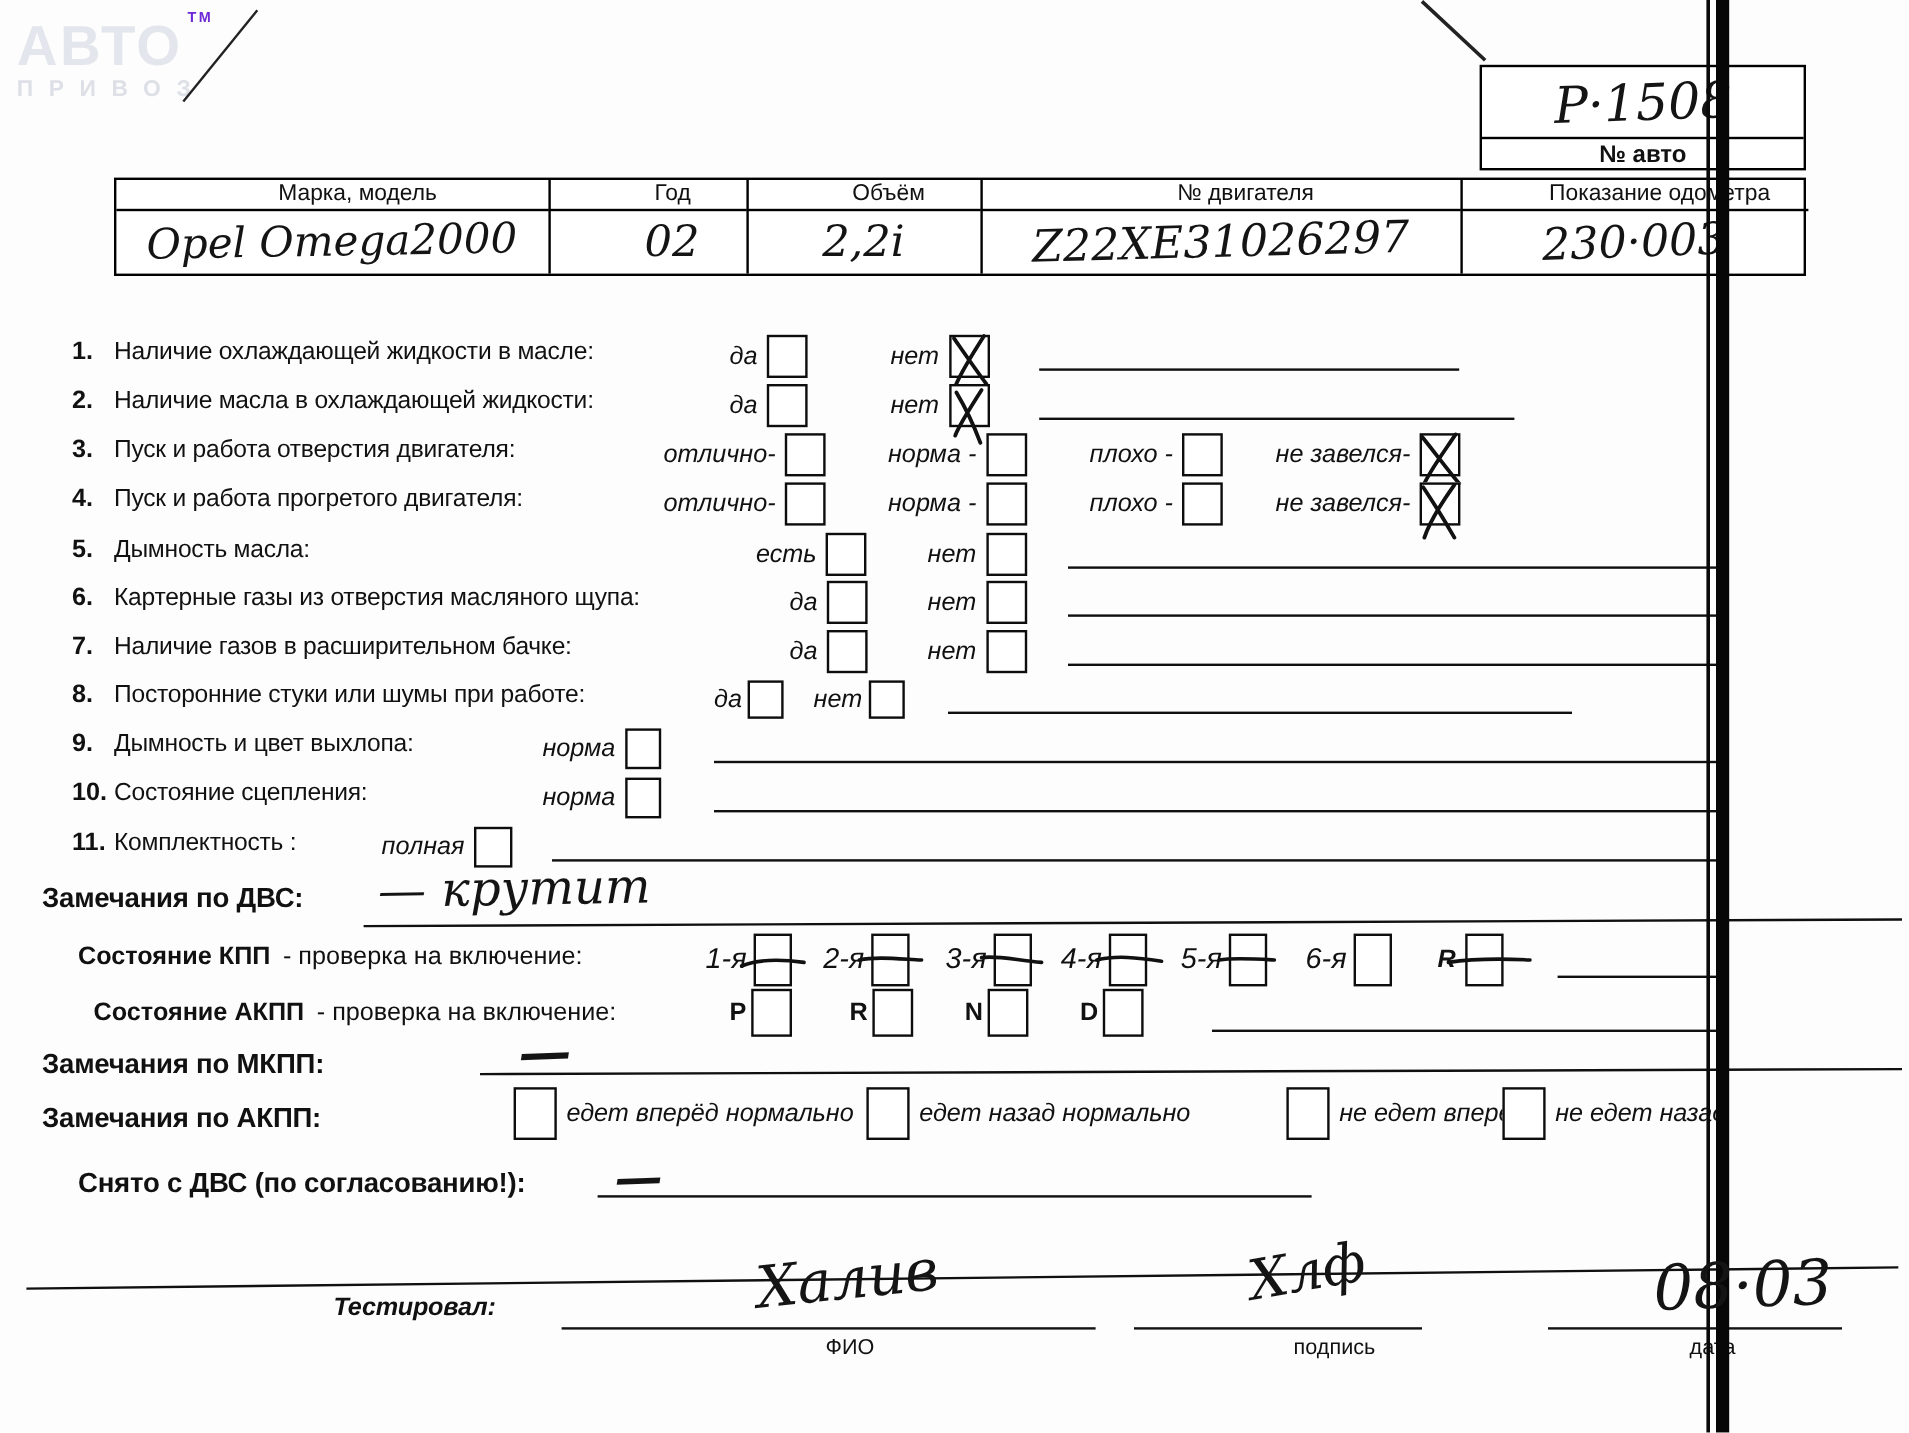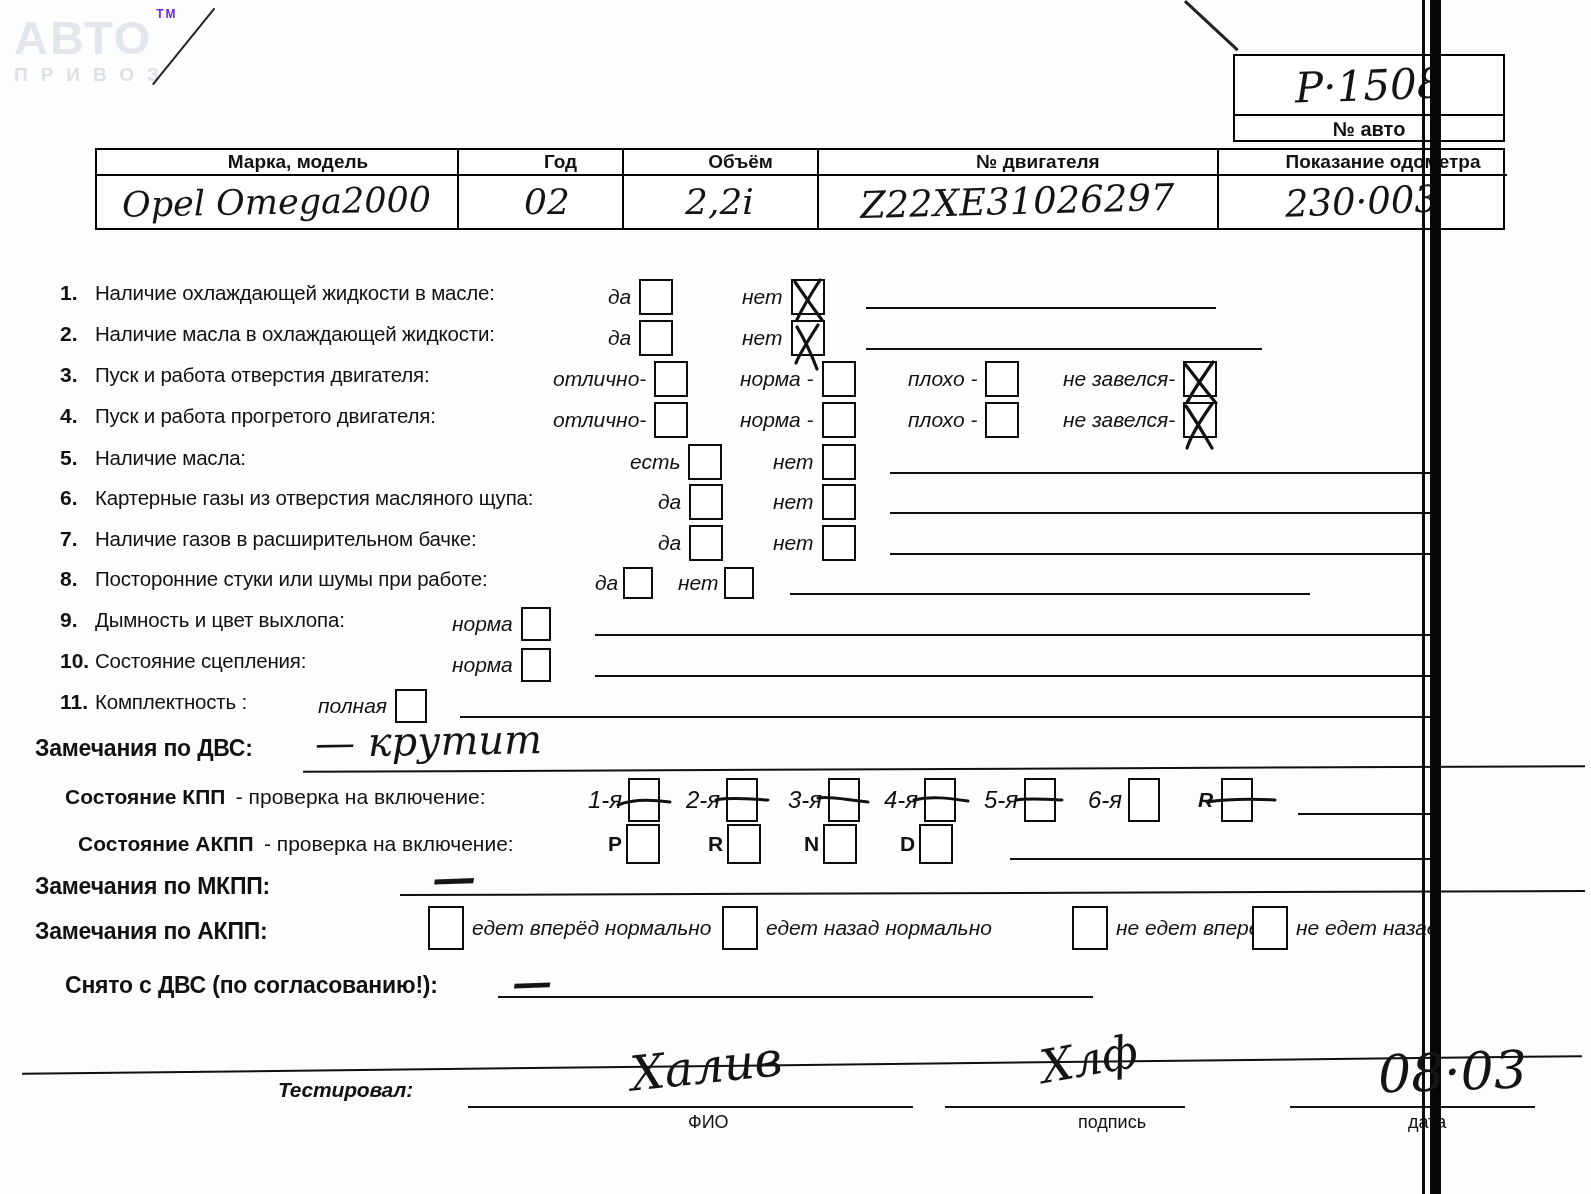--- a/index.html
+++ b/index.html
@@ -14,21 +14,21 @@
   .logo .l2{font-size:19px; letter-spacing:13px; color:#dde0e6; margin-top:3px; font-weight:bold;}
   
   .title{position:absolute; left:338px; top:80px; font-size:30px; font-weight:bold; letter-spacing:.5px;}
   
   .autobox{position:absolute; left:1233px; top:54px; width:272px; height:88px; border:2.5px solid #000; box-sizing:border-box; background:#fff;}
   .autobox .val{height:58px; border-bottom:2px solid #000; display:flex; align-items:center; justify-content:center;}
   .autobox .lab{height:26px; display:flex; align-items:center; justify-content:center; font-weight:bold; font-size:20px;}
   
   .vtable{position:absolute; left:95px; top:148px; width:1410px; height:82px; border:2.5px solid #000; box-sizing:border-box; background:#fff;}
   .vcell{position:absolute; box-sizing:border-box; display:flex; align-items:center; justify-content:center;}
-  .vhead{top:0; height:26px; border-bottom:2px solid #000; font-weight:bold; font-size:19px;padding-left:42px;}
+  .vhead{top:0; height:26px; border-bottom:2px solid #000; font-weight:normal; font-size:19px;padding-left:42px;}
   .vval{top:26px; height:51px; overflow:visible;}
   .vline{position:absolute; top:0; bottom:0; width:2px; background:#000;}
   
   .hand{font-family:"DejaVu Serif", serif; font-style:italic; color:#141414; white-space:nowrap;}
   
   .crow{position:absolute; left:0; width:1591px; height:42px;}
   .num{position:absolute; left:60px; top:5px; font-weight:bold; font-size:21px;}
   .q{position:absolute; left:95px; top:5px; font-size:20.5px; letter-spacing:-0.2px;}
   .opt{position:absolute; top:0; display:flex; align-items:center; gap:8px; height:42px;}
   .optlbl{font-style:italic; font-size:21px; font-family:"Liberation Sans", sans-serif;}
@@ -93,21 +93,21 @@
       </div>
     <div class="vcell vhead" style="left:720px; width:400px;">
         <span>№ двигателя</span>
       </div>
     <div class="vcell vhead" style="left:1120px; width:290px;">
         <span>Показание одометра</span>
       </div>
     <div class="vcell vval" style="left:0; width:360px;">
         <span class="hand" style="font-size:35px; transform:rotate(-1deg);">Opel Omega2000</span>
       </div>
-    <div class="vcell vval" style="left:360px; width:180px;text-align:right;">
+    <div class="vcell vval" style="left:373px; width:180px;text-align:right;">
         <span class="hand" style="font-size:36px;">02</span>
       </div>
     <div class="vcell vval" style="left:525px; width:195px;">
         <span class="hand" style="font-size:36px;">2,2i</span>
       </div>
     <div class="vcell vval" style="left:720px; width:400px;">
         <span class="hand" style="font-size:37px; transform:rotate(-1.5deg);">Z22XE31026297</span>
       </div>
     <div class="vcell vval" style="left:1120px; width:290px;">
         <span class="hand" style="font-size:37px; transform:rotate(-2deg);">230·003</span>
@@ -195,21 +195,21 @@
       <span class="cb" data-checked="true">
           <svg class="mark" style="left:-5px; top:-4px;" width="42" height="54">
             <path d="M6,6 C14,18 24,34 32,48 M32,4 C22,18 11,36 7,48" stroke="#111" stroke-width="3.2" fill="none" stroke-linecap="round"></path>
           </svg>
         </span>
     </span>
   </div>
 
   <div class="crow" style="top:441px;">
     <span class="num">5.</span>
-    <span class="q">Наличие масла:</span>
+    <span class="q">Дымность масла:</span>
     <span class="opt" style="left:630px;">
       <span class="optlbl">есть</span>
       <span class="cb" data-checked="false"></span>
     </span>
     <span class="opt" style="left:773px;">
       <span class="optlbl">нет</span>
       <span class="cb" data-checked="false"></span>
     </span>
     <div class="ansline" style="left:890px; width:540px;"></div>
   </div>

